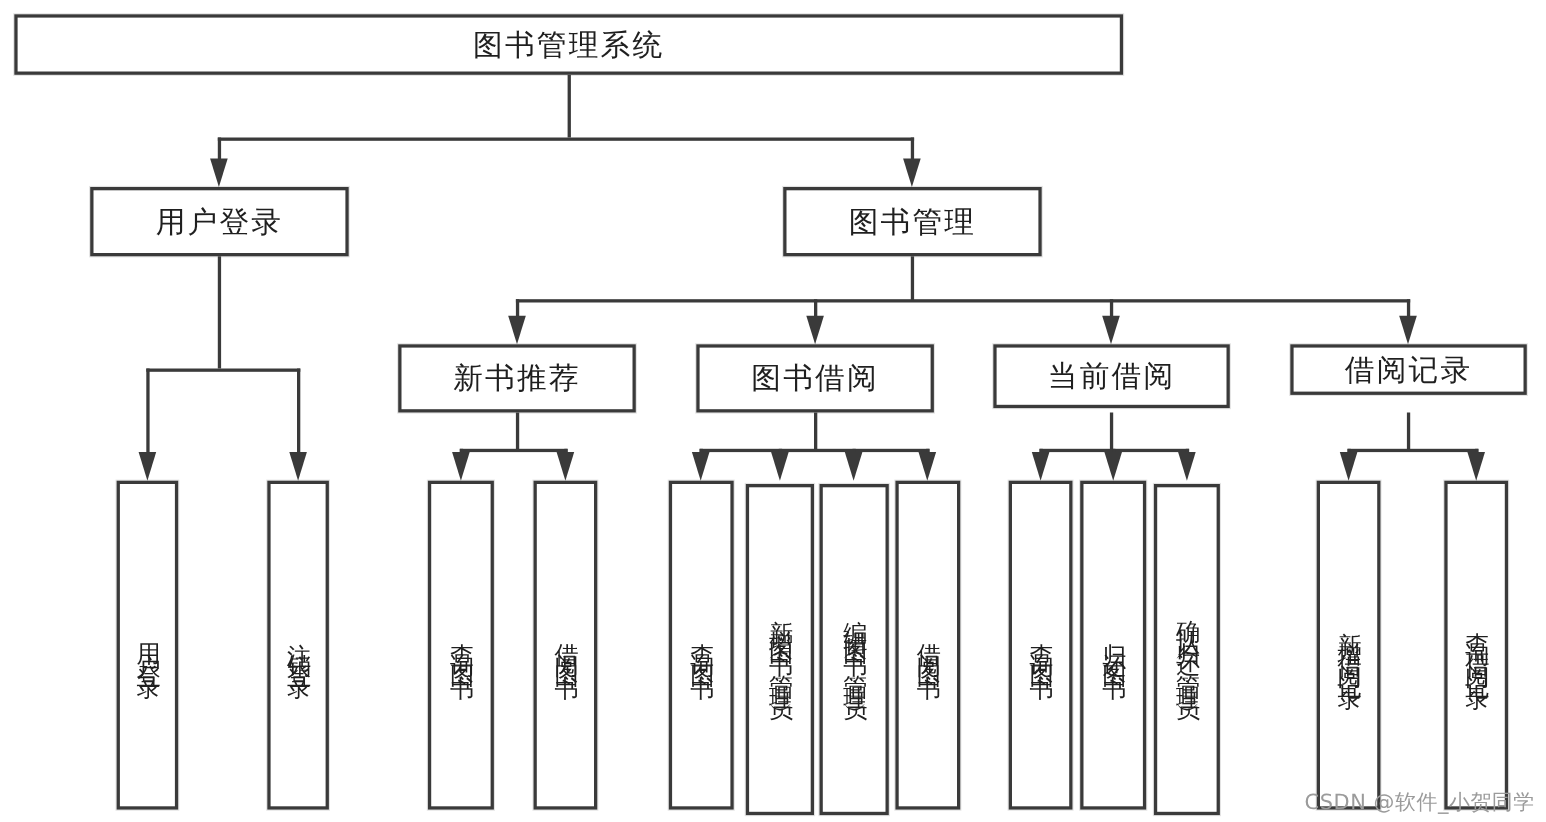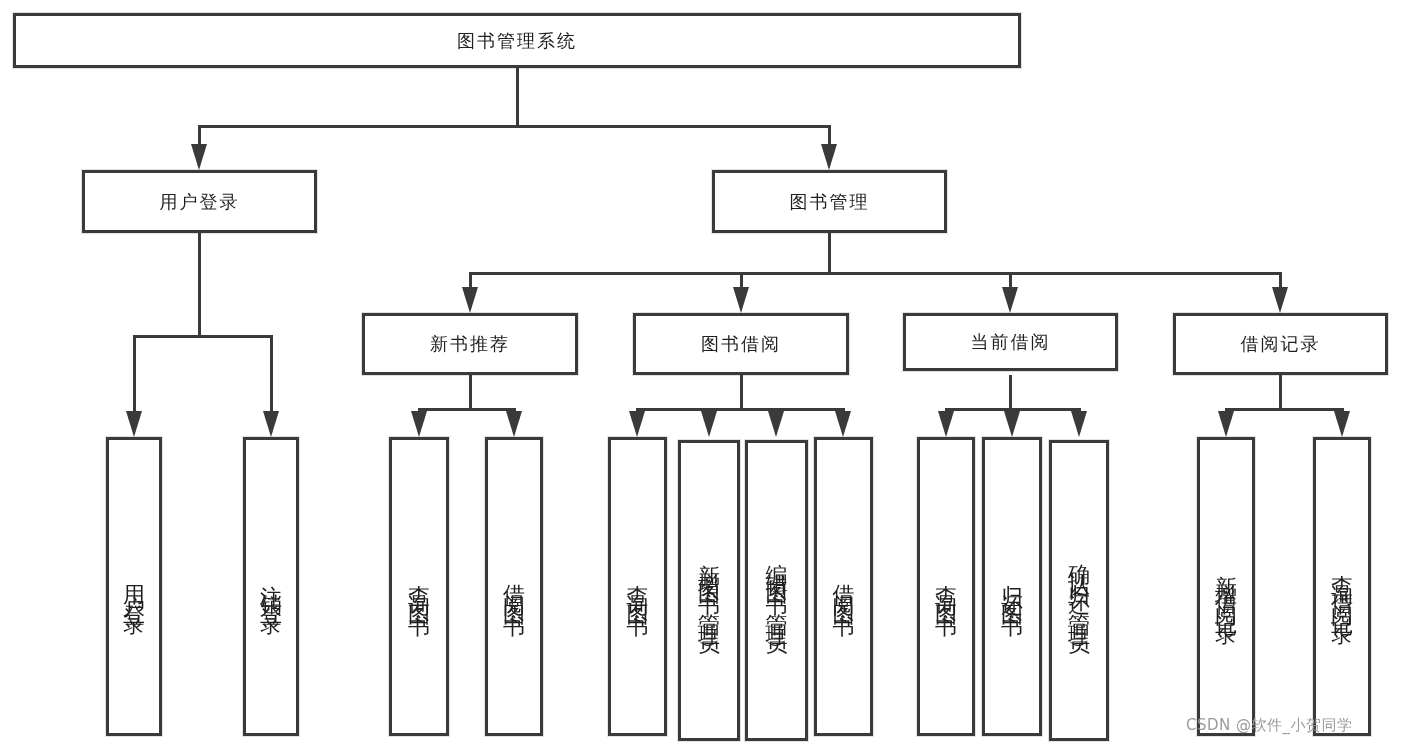--- a/index.html
+++ b/index.html
@@ -7,36 +7,36 @@
     position:relative; width:1405px; height:747px; background:#ffffff;
     font-family:"DejaVu Sans","Liberation Sans",sans-serif;
     color:#1f1f1f; overflow:hidden;
   }
   .box {
     position:absolute; background:#ffffff;
     border:3px solid #3a3a3a; box-sizing:border-box;
     display:flex; align-items:center; justify-content:center;
     box-shadow:0 0 0 1px #e3e3e3;
   }
-  .hnode span { font-size:18px; letter-spacing:2px; white-space:nowrap; }
+  .hnode span { font-size:27px; letter-spacing:2px; white-space:nowrap; }
   .vnode span {
     writing-mode:vertical-rl; text-orientation:mixed;
     font-size:22px; letter-spacing:10px; line-height:1;
   }
   .vline { position:absolute; width:3px; background:#3a3a3a; }
   .hline { position:absolute; height:3px; background:#3a3a3a; }
   .arrow {
     position:absolute; width:0; height:0;
     border-left:8.5px solid transparent;
     border-right:8.5px solid transparent;
     border-top:26px solid #3a3a3a;
   }
   .watermark {
     position:absolute; left:1186px; top:716px;
-    font-size:15px; letter-spacing:0.5px; color:#9b9b9b;
+    font-size:19px; letter-spacing:0.5px; color:#9b9b9b;
     white-space:nowrap; z-index:5;
   }
 </style>
 </head>
 <body>
 
 <div class="canvas">
 
   <div class="box hnode" style="left:13px;top:13px;width:1008px;height:55px">
     <span>图书管理系统</span>
@@ -51,21 +51,21 @@
 
   <div class="box hnode" style="left:633px;top:313px;width:216px;height:62px">
     <span>图书借阅</span>
   </div>
   <div class="box hnode" style="left:362px;top:313px;width:216px;height:62px">
     <span>新书推荐</span>
   </div>
   <div class="box hnode" style="left:903px;top:313px;width:215px;height:58px">
     <span>当前借阅</span>
   </div>
-  <div class="box hnode" style="left:1173px;top:313px;width:215px;height:62px">
+  <div class="box hnode" style="left:1173px;top:313px;width:215px;height:46px">
     <span>借阅记录</span>
   </div>
 
   <div class="box vnode" style="left:106px;top:437px;width:56px;height:299px">
     <span>用户登录</span>
   </div>
   <div class="box vnode" style="left:243px;top:437px;width:56px;height:299px">
     <span>注销登录</span>
   </div>
 

